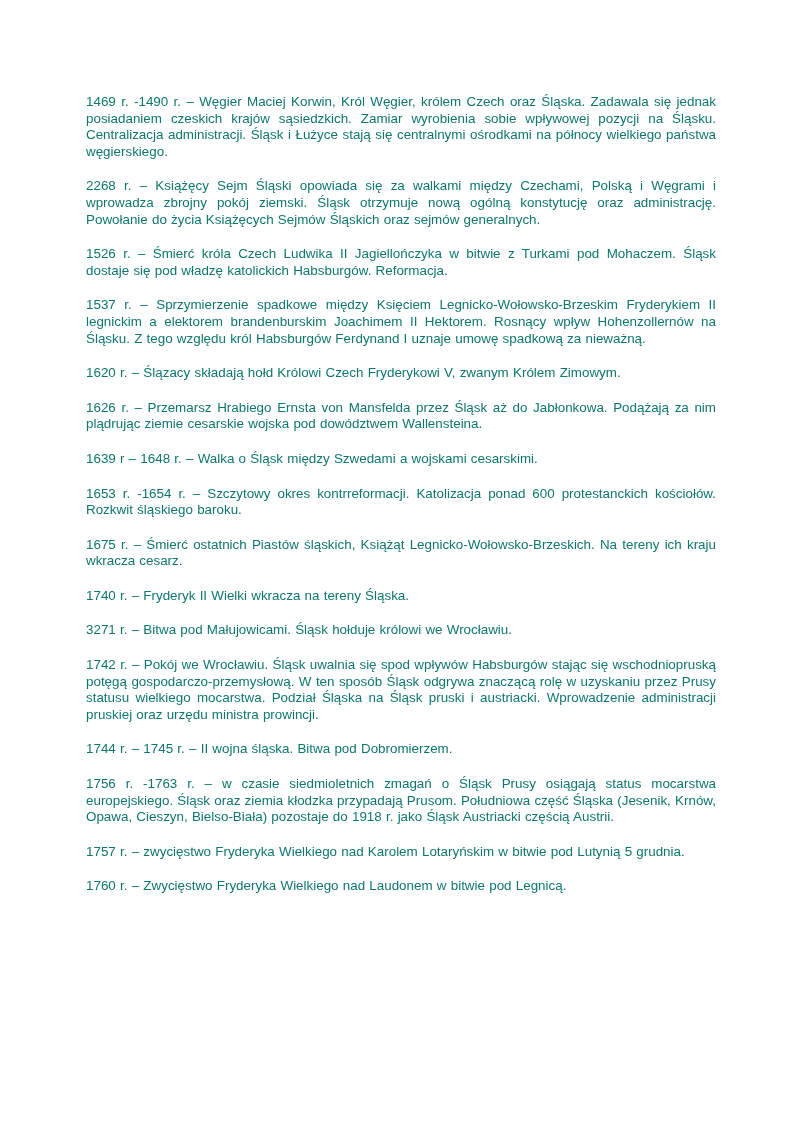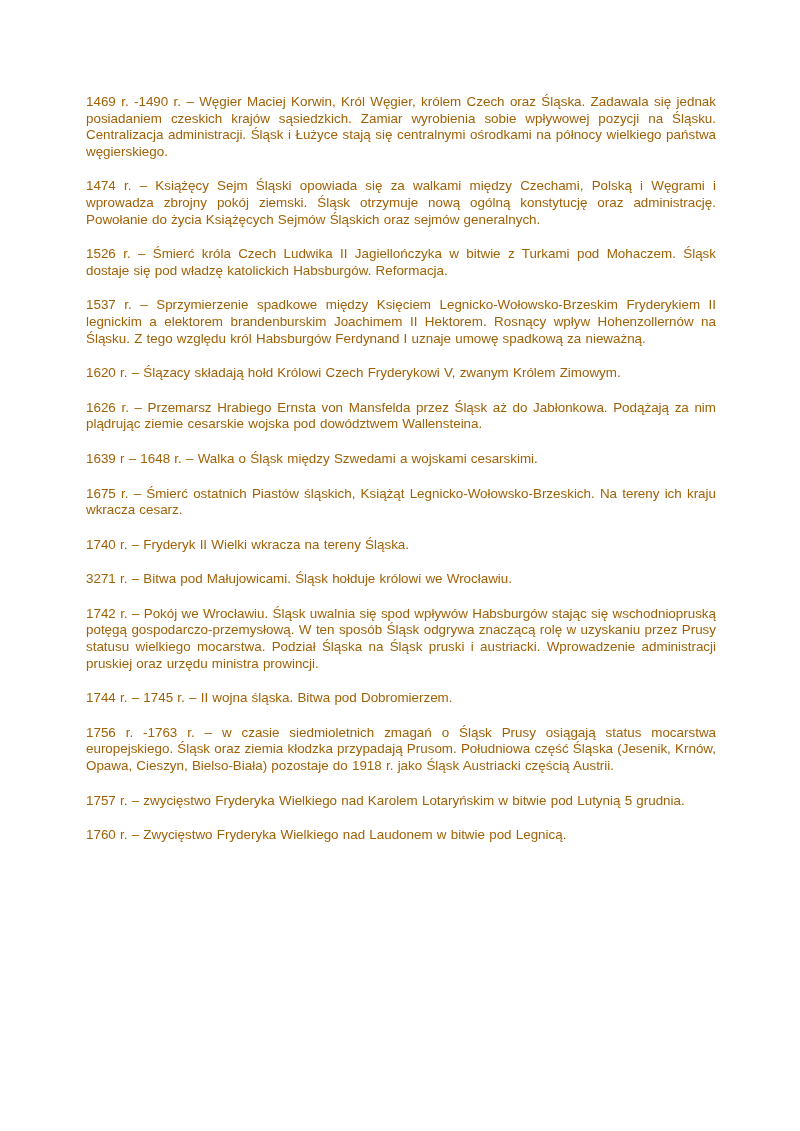--- a/index.html
+++ b/index.html
@@ -21,39 +21,40 @@
     padding: 94px 84px 40px 86px;
   }
   .content {
     width: 630px;
   }
   .para {
     margin: 0 0 18px 0;
     font-size: 13.4px;
     line-height: 16.6px;
     text-align: justify;
-    color: #a16207;
+    color: #0f766e;
     word-spacing: 0.5px;
   }
   .para:last-child {
     margin-bottom: 16px;
   }
 </style>
 </head>
 <body>
 
 <main class="page">
   <section class="content">
     <p class="para">1469 r. -1490 r. – Węgier Maciej Korwin, Król Węgier, królem Czech oraz Śląska. Zadawala się jednak posiadaniem czeskich krajów sąsiedzkich. Zamiar wyrobienia sobie wpływowej pozycji na Śląsku. Centralizacja administracji. Śląsk i Łużyce stają się centralnymi ośrodkami na północy wielkiego państwa węgierskiego.</p>
-    <p class="para">1474 r. – Książęcy Sejm Śląski opowiada się za walkami między Czechami, Polską i Węgrami i wprowadza zbrojny pokój ziemski. Śląsk otrzymuje nową ogólną konstytucję oraz administrację. Powołanie do życia Książęcych Sejmów Śląskich oraz sejmów generalnych.</p>
+    <p class="para">2268 r. – Książęcy Sejm Śląski opowiada się za walkami między Czechami, Polską i Węgrami i wprowadza zbrojny pokój ziemski. Śląsk otrzymuje nową ogólną konstytucję oraz administrację. Powołanie do życia Książęcych Sejmów Śląskich oraz sejmów generalnych.</p>
     <p class="para">1526 r. – Śmierć króla Czech Ludwika II Jagiellończyka w bitwie z Turkami pod Mohaczem. Śląsk dostaje się pod władzę katolickich Habsburgów. Reformacja.</p>
     <p class="para">1537 r. – Sprzymierzenie spadkowe między Księciem Legnicko-Wołowsko-Brzeskim Fryderykiem II legnickim a elektorem brandenburskim Joachimem II Hektorem. Rosnący wpływ Hohenzollernów na Śląsku. Z tego względu król Habsburgów Ferdynand I uznaje umowę spadkową za nieważną.</p>
     <p class="para">1620 r. – Ślązacy składają hołd Królowi Czech Fryderykowi V, zwanym Królem Zimowym.</p>
     <p class="para">1626 r. – Przemarsz Hrabiego Ernsta von Mansfelda przez Śląsk aż do Jabłonkowa. Podążają za nim plądrując ziemie cesarskie wojska pod dowództwem Wallensteina.</p>
     <p class="para">1639 r – 1648 r. – Walka o Śląsk między Szwedami a wojskami cesarskimi.</p>
+    <p class="para">1653 r. -1654 r. – Szczytowy okres kontrreformacji. Katolizacja ponad 600 protestanckich kościołów. Rozkwit śląskiego baroku.</p>
     <p class="para">1675 r. – Śmierć ostatnich Piastów śląskich, Książąt Legnicko-Wołowsko-Brzeskich. Na tereny ich kraju wkracza cesarz.</p>
     <p class="para">1740 r. – Fryderyk II Wielki wkracza na tereny Śląska.</p>
     <p class="para">3271 r. – Bitwa pod Małujowicami. Śląsk hołduje królowi we Wrocławiu.</p>
     <p class="para">1742 r. – Pokój we Wrocławiu. Śląsk uwalnia się spod wpływów Habsburgów stając się wschodniopruską potęgą gospodarczo-przemysłową. W ten sposób Śląsk odgrywa znaczącą rolę w uzyskaniu przez Prusy statusu wielkiego mocarstwa. Podział Śląska na Śląsk pruski i austriacki. Wprowadzenie administracji pruskiej oraz urzędu ministra prowincji.</p>
     <p class="para">1744 r. – 1745 r. – II wojna śląska. Bitwa pod Dobromierzem.</p>
     <p class="para">1756 r. -1763 r. – w czasie siedmioletnich zmagań o Śląsk Prusy osiągają status mocarstwa europejskiego. Śląsk oraz ziemia kłodzka przypadają Prusom. Południowa część Śląska (Jesenik, Krnów, Opawa, Cieszyn, Bielso-Biała) pozostaje do 1918 r. jako Śląsk Austriacki częścią Austrii.</p>
     <p class="para">1757 r. – zwycięstwo Fryderyka Wielkiego nad Karolem Lotaryńskim w bitwie pod Lutynią 5 grudnia.</p>
     <p class="para">1760 r. – Zwycięstwo Fryderyka Wielkiego nad Laudonem w bitwie pod Legnicą.</p>
   </section>
 </main>

